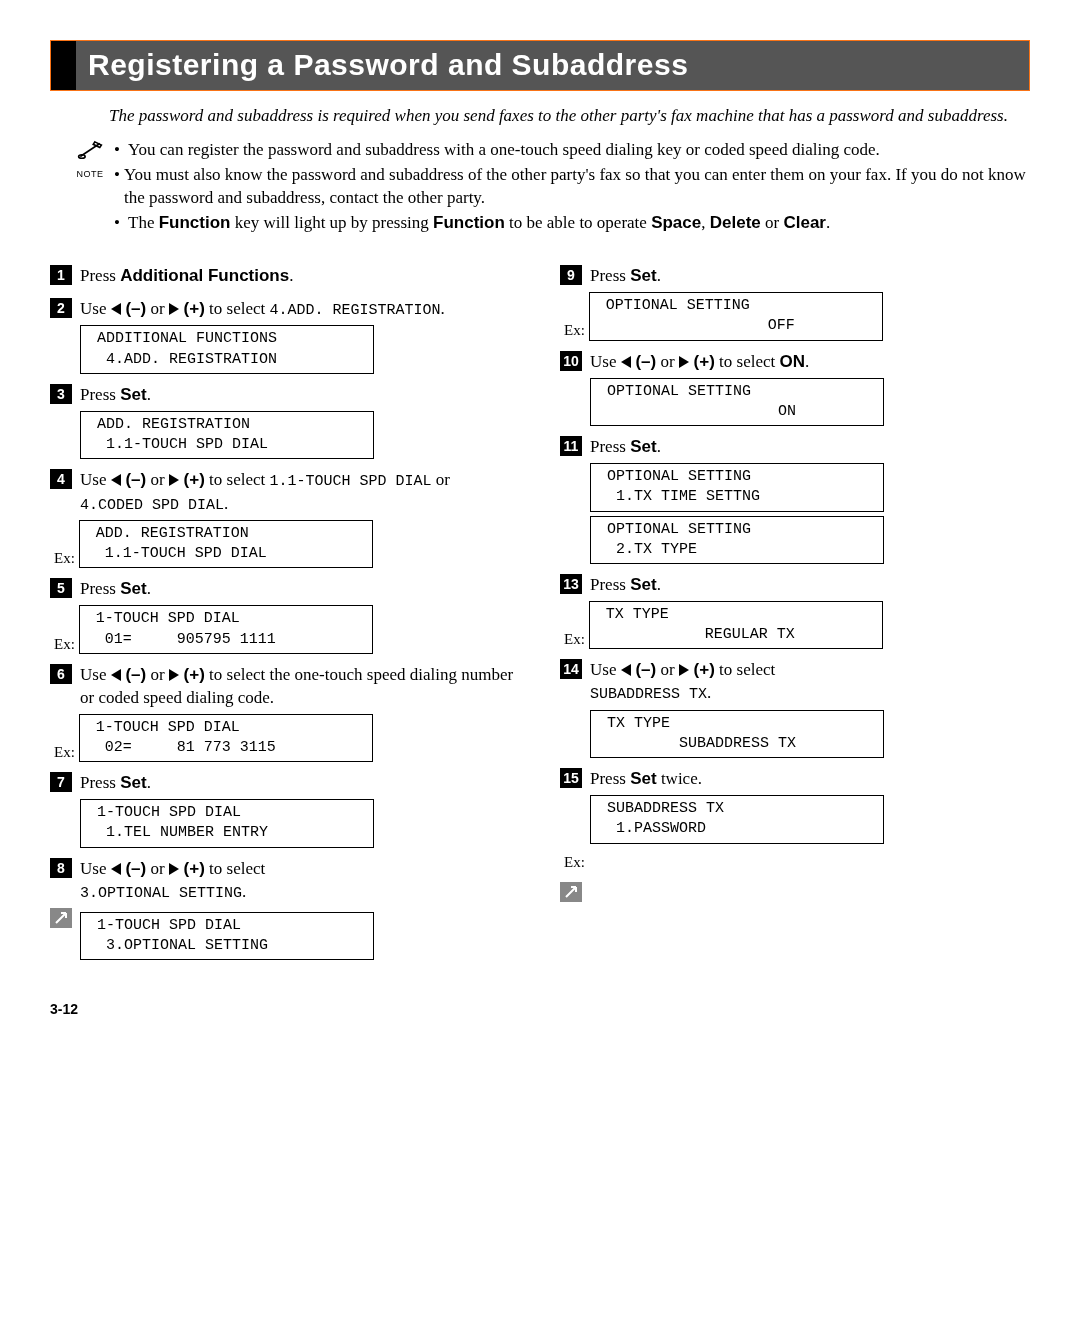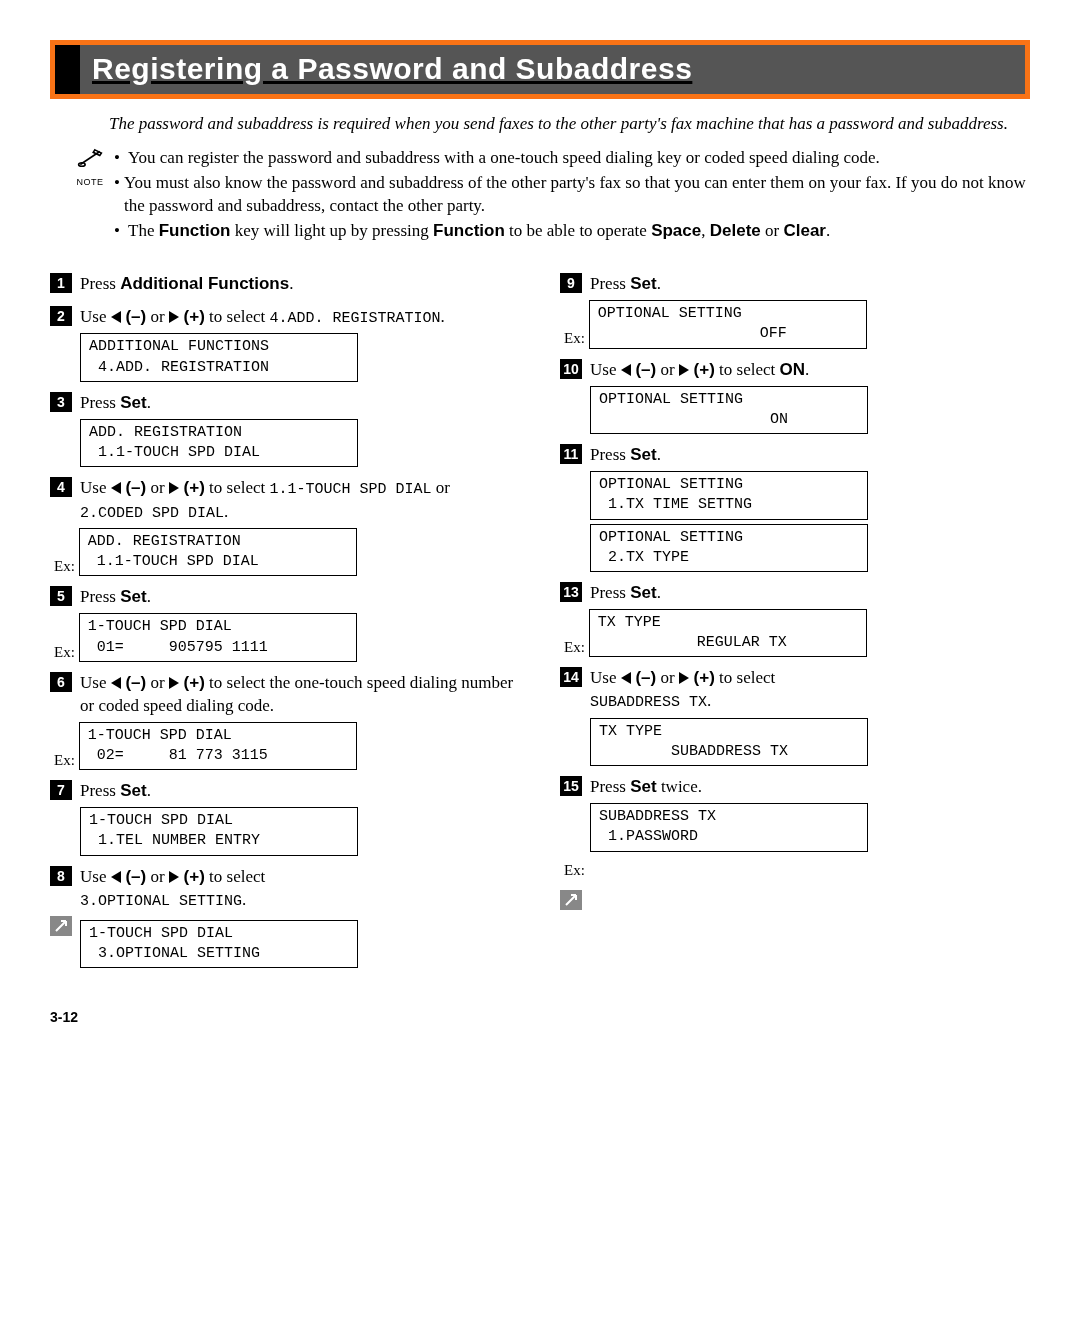--- a/index.html
+++ b/index.html
@@ -8,23 +8,22 @@
     line-height: 1.35;
     color: #000;
     background: #fff;
     margin: 0;
     padding: 40px 50px;
     width: 980px;
   }
   .title-band {
     display: flex;
     align-items: stretch;
-    border: 5px solid #f97316;
+    border: 1px solid #f97316;
     margin-bottom: 14px;
-    text-decoration: underline;
   }
   .title-band .square {
     width: 24px;
     background: #000;
     border-right: 1px solid #000;
   }
   .title-band .label {
     flex: 1;
     background: #555;
     color: #fff;
@@ -83,21 +82,21 @@
   .mono {
     font-family: "Courier New", Courier, monospace;
     font-size: 15px;
     white-space: pre;
   }
   .lcd {
     border: 1px solid #000;
     font-family: "Courier New", Courier, monospace;
     font-size: 15px;
     white-space: pre;
-    padding: 3px 8px;
+    padding: 3px 16px;
     margin-top: 4px;
     margin-left: 30px;
     width: 260px;
   }
   .ex-row { display:flex; align-items:flex-end; margin-top:4px; margin-left:0;}
   .ex-label { font-size:15px; margin-right:4px; margin-left:4px;text-align:center;}
   .ex-row .lcd { margin-left:0; margin-top:0;}
   .tri-left, .tri-right {
     display:inline-block; width:0; height:0;
     border-top:6px solid transparent;
@@ -172,21 +171,21 @@
 
     <div class="step">
       <div class="step-num">3</div>
       <div class="step-text"><span>Press </span><span class="bold-sans">Set</span><span>.</span></div>
     </div>
     <div class="lcd">ADD. REGISTRATION
  1.1-TOUCH SPD DIAL</div>
 
     <div class="step">
       <div class="step-num">4</div>
-      <div class="step-text"><span>Use </span><span class="tri-left"></span><span class="bold-sans"> (–)</span><span> or </span><span class="tri-right"></span><span class="bold-sans"> (+)</span><span> to select </span><span class="mono">1.1-TOUCH SPD DIAL</span><span> or </span><span class="mono">2.CODED SPD DIAL</span><span>.</span></div>
+      <div class="step-text"><span>Use </span><span class="tri-left"></span><span class="bold-sans"> (–)</span><span> or </span><span class="tri-right"></span><span class="bold-sans"> (+)</span><span> to select </span><span class="mono">1.1-TOUCH SPD DIAL</span><span> or </span><span class="mono">4.CODED SPD DIAL</span><span>.</span></div>
     </div>
     <div class="ex-row">
       <span class="ex-label">Ex:</span>
       <div class="lcd">ADD. REGISTRATION
  1.1-TOUCH SPD DIAL</div>
     </div>
 
     <div class="step">
       <div class="step-num">5</div>
       <div class="step-text"><span>Press </span><span class="bold-sans">Set</span><span>.</span></div>

